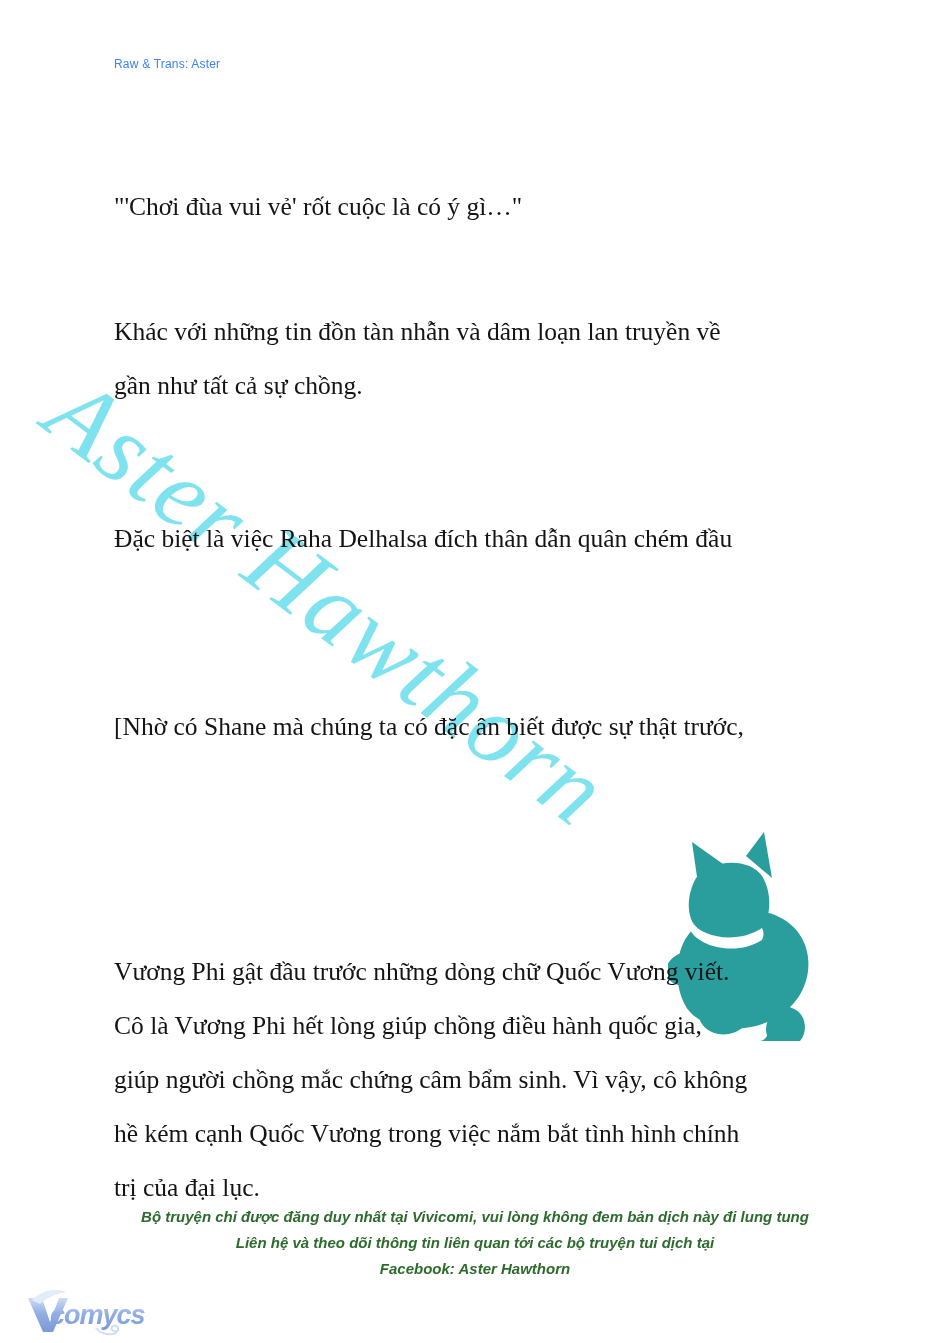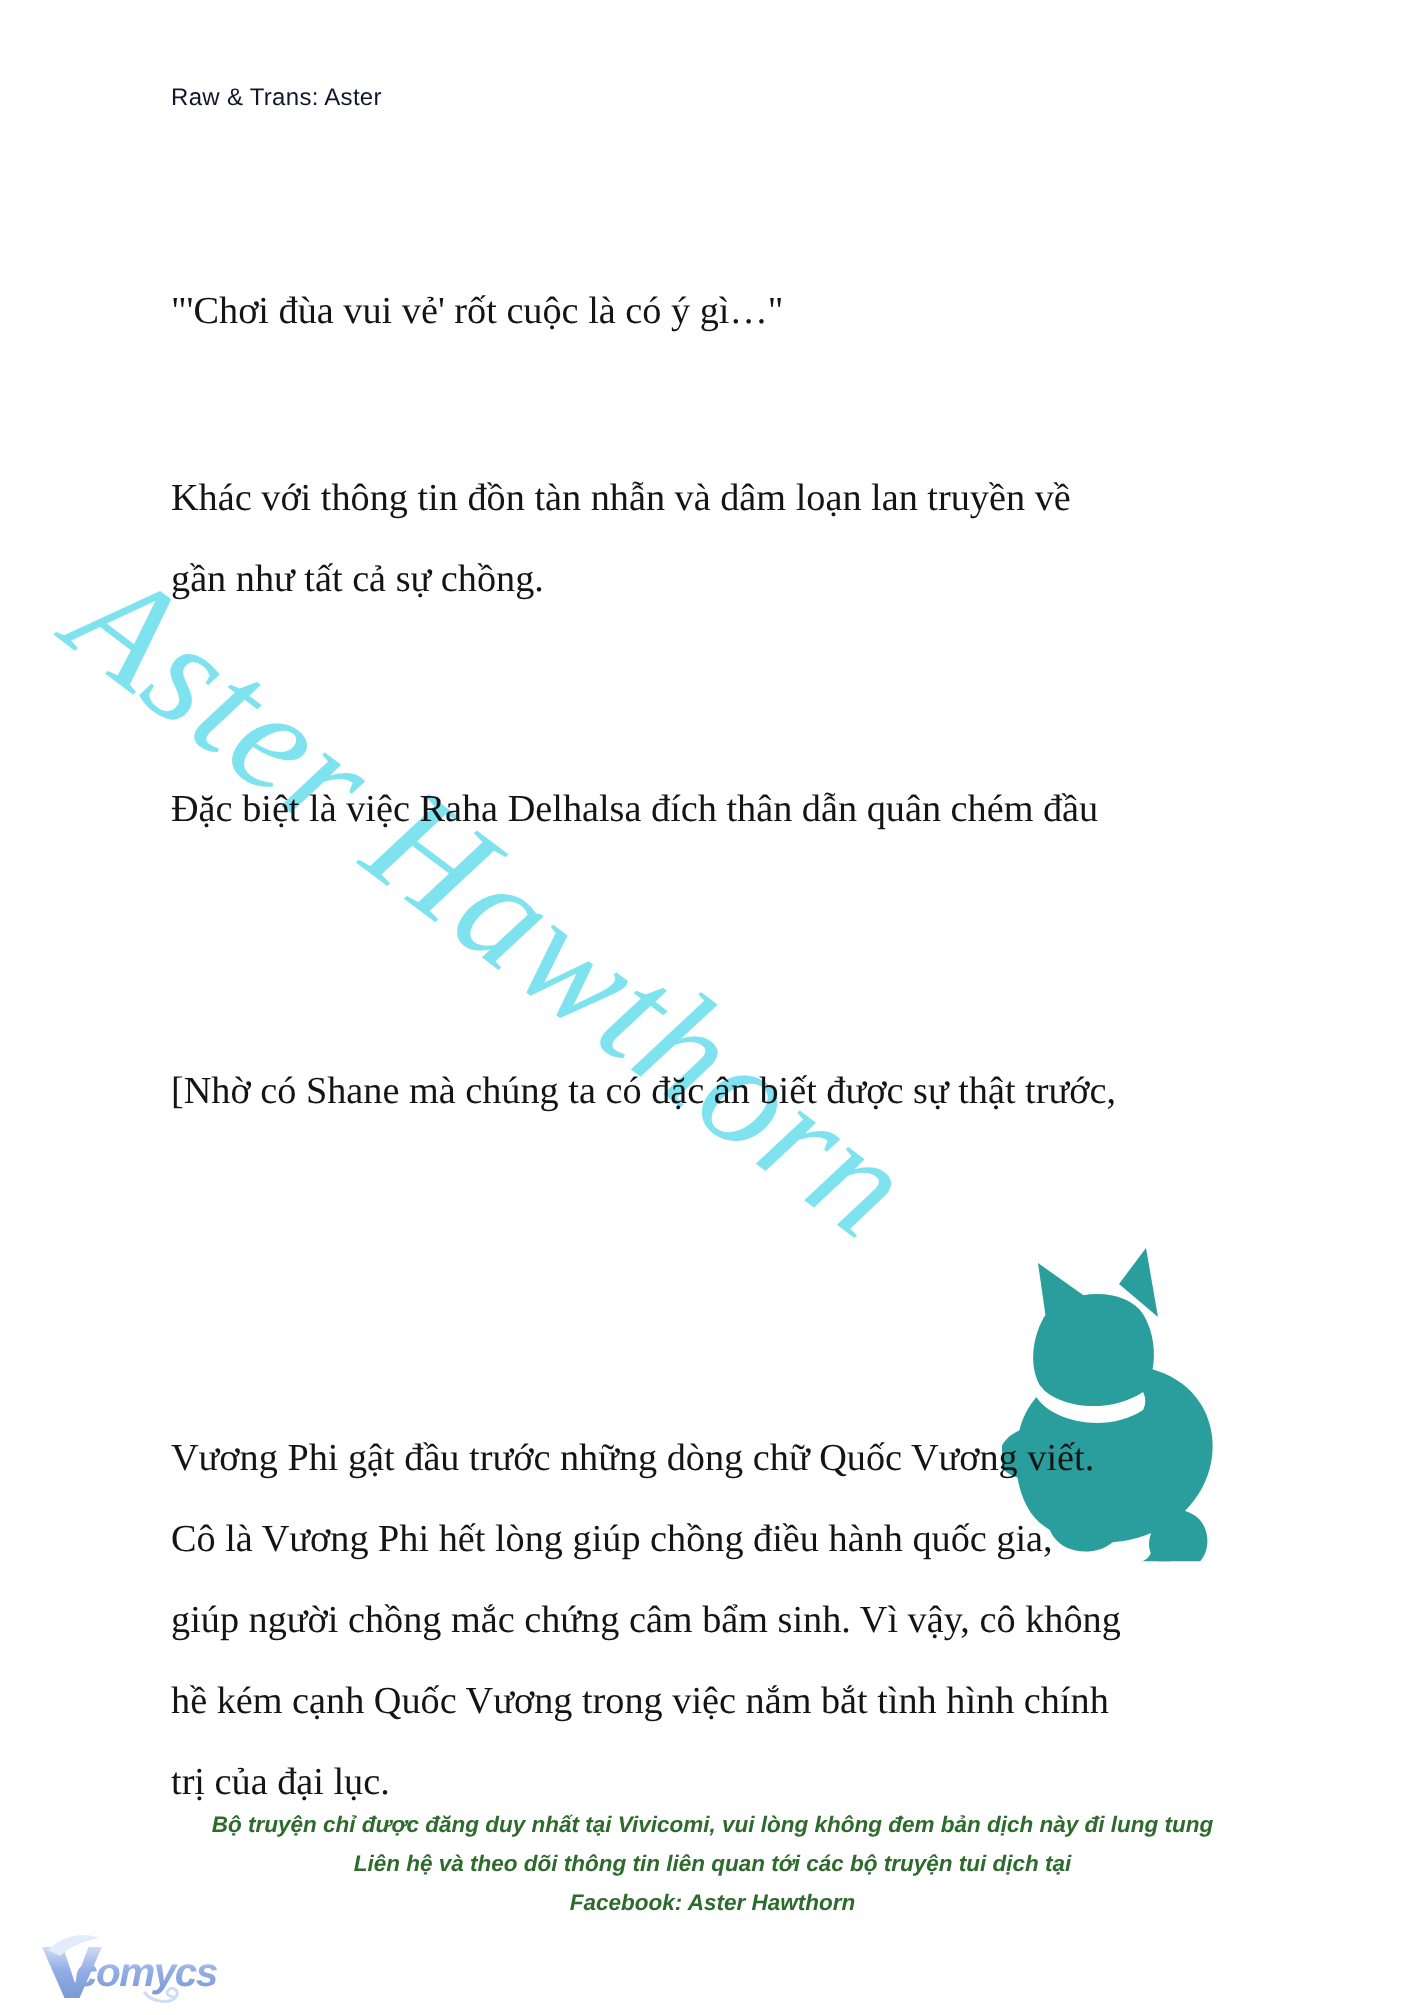--- a/index.html
+++ b/index.html
@@ -17,22 +17,22 @@
     background: #ffffff;
     overflow: hidden;
   }
 
   
   #header-credit {
     position: absolute;
     left: 114px;
     top: 57px;
     font-family: "Liberation Sans", "DejaVu Sans", sans-serif;
-    font-size: 16px;
-    color: #0f172a;
+    font-size: 12px;
+    color: #3b82f6;
     letter-spacing: 0.2px;
     white-space: nowrap;
   }
 
   
   #watermark {
     position: absolute;
     left: 60px;
     top: 300px;
     width: 760px;
@@ -164,21 +164,21 @@
     </svg>
   </div>
 
   <div id="content">
 
     <div class="para" id="title-line">
       <span class="ln">"'Chơi đùa vui vẻ' rốt cuộc là có ý gì…"</span>
     </div>
 
     <div class="para" id="para-1">
-      <span class="ln">Khác với thông tin đồn tàn nhẫn và dâm loạn lan truyền về</span>
+      <span class="ln">Khác với những tin đồn tàn nhẫn và dâm loạn lan truyền về</span>
       <span class="ln">gần như tất cả sự chồng.</span>
     </div>
 
     <div class="para" id="para-2">
       <span class="ln">Đặc biệt là việc Raha Delhalsa đích thân dẫn quân chém đầu</span>
     </div>
 
     <div class="para" id="para-3">
       <span class="ln">[Nhờ có Shane mà chúng ta có đặc ân biết được sự thật trước,</span>
     </div>

